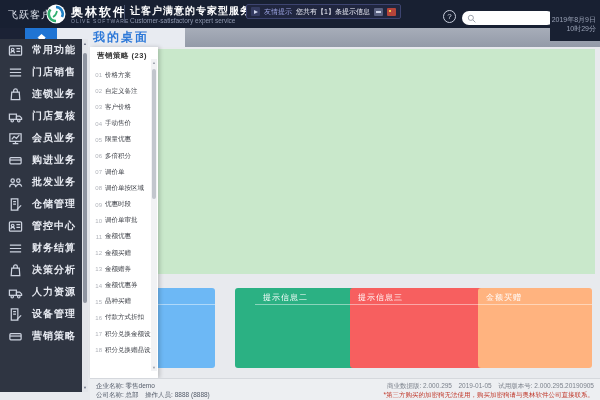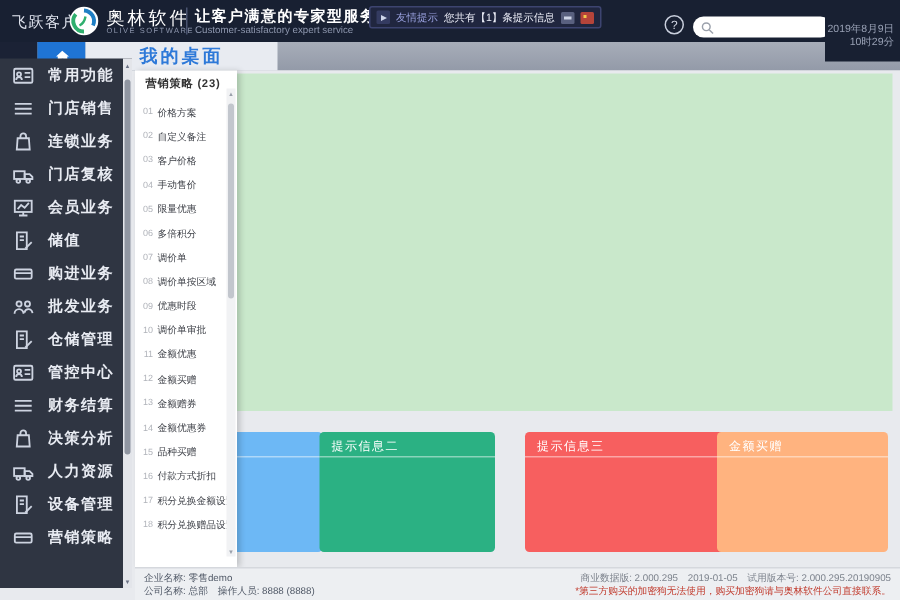--- a/index.html
+++ b/index.html
@@ -3,21 +3,21 @@
 <meta charset="utf-8">
 <style>
   html,body{margin:0;padding:0;background:#444;}
   *{box-sizing:border-box;font-family:"Liberation Sans",sans-serif;}
   .app{position:relative;width:600px;height:400px;overflow:hidden;background:#e8eaee;}
 
   
   .titlebar{position:absolute;left:0;top:0;width:600px;height:28px;background:#182032;}
   .app-title{position:absolute;left:8px;top:8px;font-size:10px;color:#dfe3ee;letter-spacing:1px;}
   .logo{position:absolute;left:46px;top:4px;width:20px;height:20px;}
-  .brand-cn{position:absolute;left:71px;top:4px;font-size:12px;font-weight:normal;color:#fff;letter-spacing:2px;text-align:center;}
+  .brand-cn{position:absolute;left:71px;top:4px;font-size:12px;font-weight:bold;color:#fff;letter-spacing:2px;text-align:center;}
   .brand-en{position:absolute;left:71px;top:18px;font-size:5px;color:#8d96ad;letter-spacing:1px;}
   .brand-divider{position:absolute;left:124px;top:5px;width:1px;height:18px;background:#4a5470;}
   .slogan-cn{position:absolute;left:130px;top:4px;font-size:10px;font-weight:bold;color:#fff;letter-spacing:1px;}
   .slogan-en{position:absolute;left:130px;top:17px;font-size:6.5px;color:#8d96ad;}
   .notif{position:absolute;left:246px;top:4px;height:15px;display:flex;align-items:center;gap:4px;background:#20263f;border:1px solid #3d4470;border-radius:2px;padding:0 4px;}
   .n-play{width:9px;height:9px;background:#343b61;border-radius:1px;display:flex;align-items:center;justify-content:center;}
   .n-play i{display:block;width:0;height:0;border-left:4px solid #cfd5ea;border-top:2.5px solid transparent;border-bottom:2.5px solid transparent;}
   .n-label{font-size:7px;color:#9aa2e0;}
   .n-msg{font-size:7px;color:#eceef8;}
   .n-dash{width:9px;height:8px;background:#59607f;border-radius:1px;position:relative;}
@@ -57,21 +57,21 @@
   .sm-scroll{position:absolute;right:1px;top:12px;width:6px;height:312px;background:#f1f2f4;}
   .sm-scroll .arr{position:absolute;left:0;width:6px;font-size:4px;color:#9aa0ab;text-align:center;}
   .sm-thumb{position:absolute;left:1px;top:10px;width:4px;height:130px;background:#c2c6cd;border-radius:2px;}
 
   
   .main{position:absolute;left:90px;top:47px;width:510px;height:331px;background:#e8eaee;z-index:1;}
   .big-panel{position:absolute;left:67px;top:2px;width:438px;height:225px;background:#c9e8cb;}
   .card{position:absolute;top:241px;height:80px;border-radius:3px;}
   .card-head{height:17px;border-bottom:1px solid rgba(255,255,255,.45);font-size:8px;color:#fff;padding:4px 0 0 8px;letter-spacing:1px;}
   .card-blue{left:8px;width:117px;}
-  .card-green{left:123px;width:117px;}
+  .card-green{left:145px;width:134px;padding-left:20px;}
   .card-red{left:260px;width:140px;}
   .card-orange{left:388px;width:114px;}
 
   
   .statusbar{position:absolute;left:90px;top:378px;width:510px;height:22px;background:#edeff2;border-top:1px solid #d5d8dd;z-index:6;}
   .st-left{position:absolute;left:6px;top:2px;font-size:6.5px;color:#525a68;line-height:9px;}
   .st-right{position:absolute;right:6px;top:2px;font-size:6.5px;text-align:right;line-height:9px;}
   .st-version{color:#7c828c;}
   .st-warning{color:#c0392b;}
 </style>
@@ -220,26 +220,20 @@
         <span class="sb-label">门店复核</span>
       </div>
     <div class="sb-item">
         <svg class="icn">
           <use href="#i-monitor"></use>
         </svg>
         <span class="sb-label">会员业务</span>
       </div>
     <div class="sb-item">
         <svg class="icn">
-          <use href="#i-docedit"></use>
-        </svg>
-        <span class="sb-label">储值</span>
-      </div>
-    <div class="sb-item">
-        <svg class="icn">
           <use href="#i-card"></use>
         </svg>
         <span class="sb-label">购进业务</span>
       </div>
     <div class="sb-item">
         <svg class="icn">
           <use href="#i-people"></use>
         </svg>
         <span class="sb-label">批发业务</span>
       </div>

